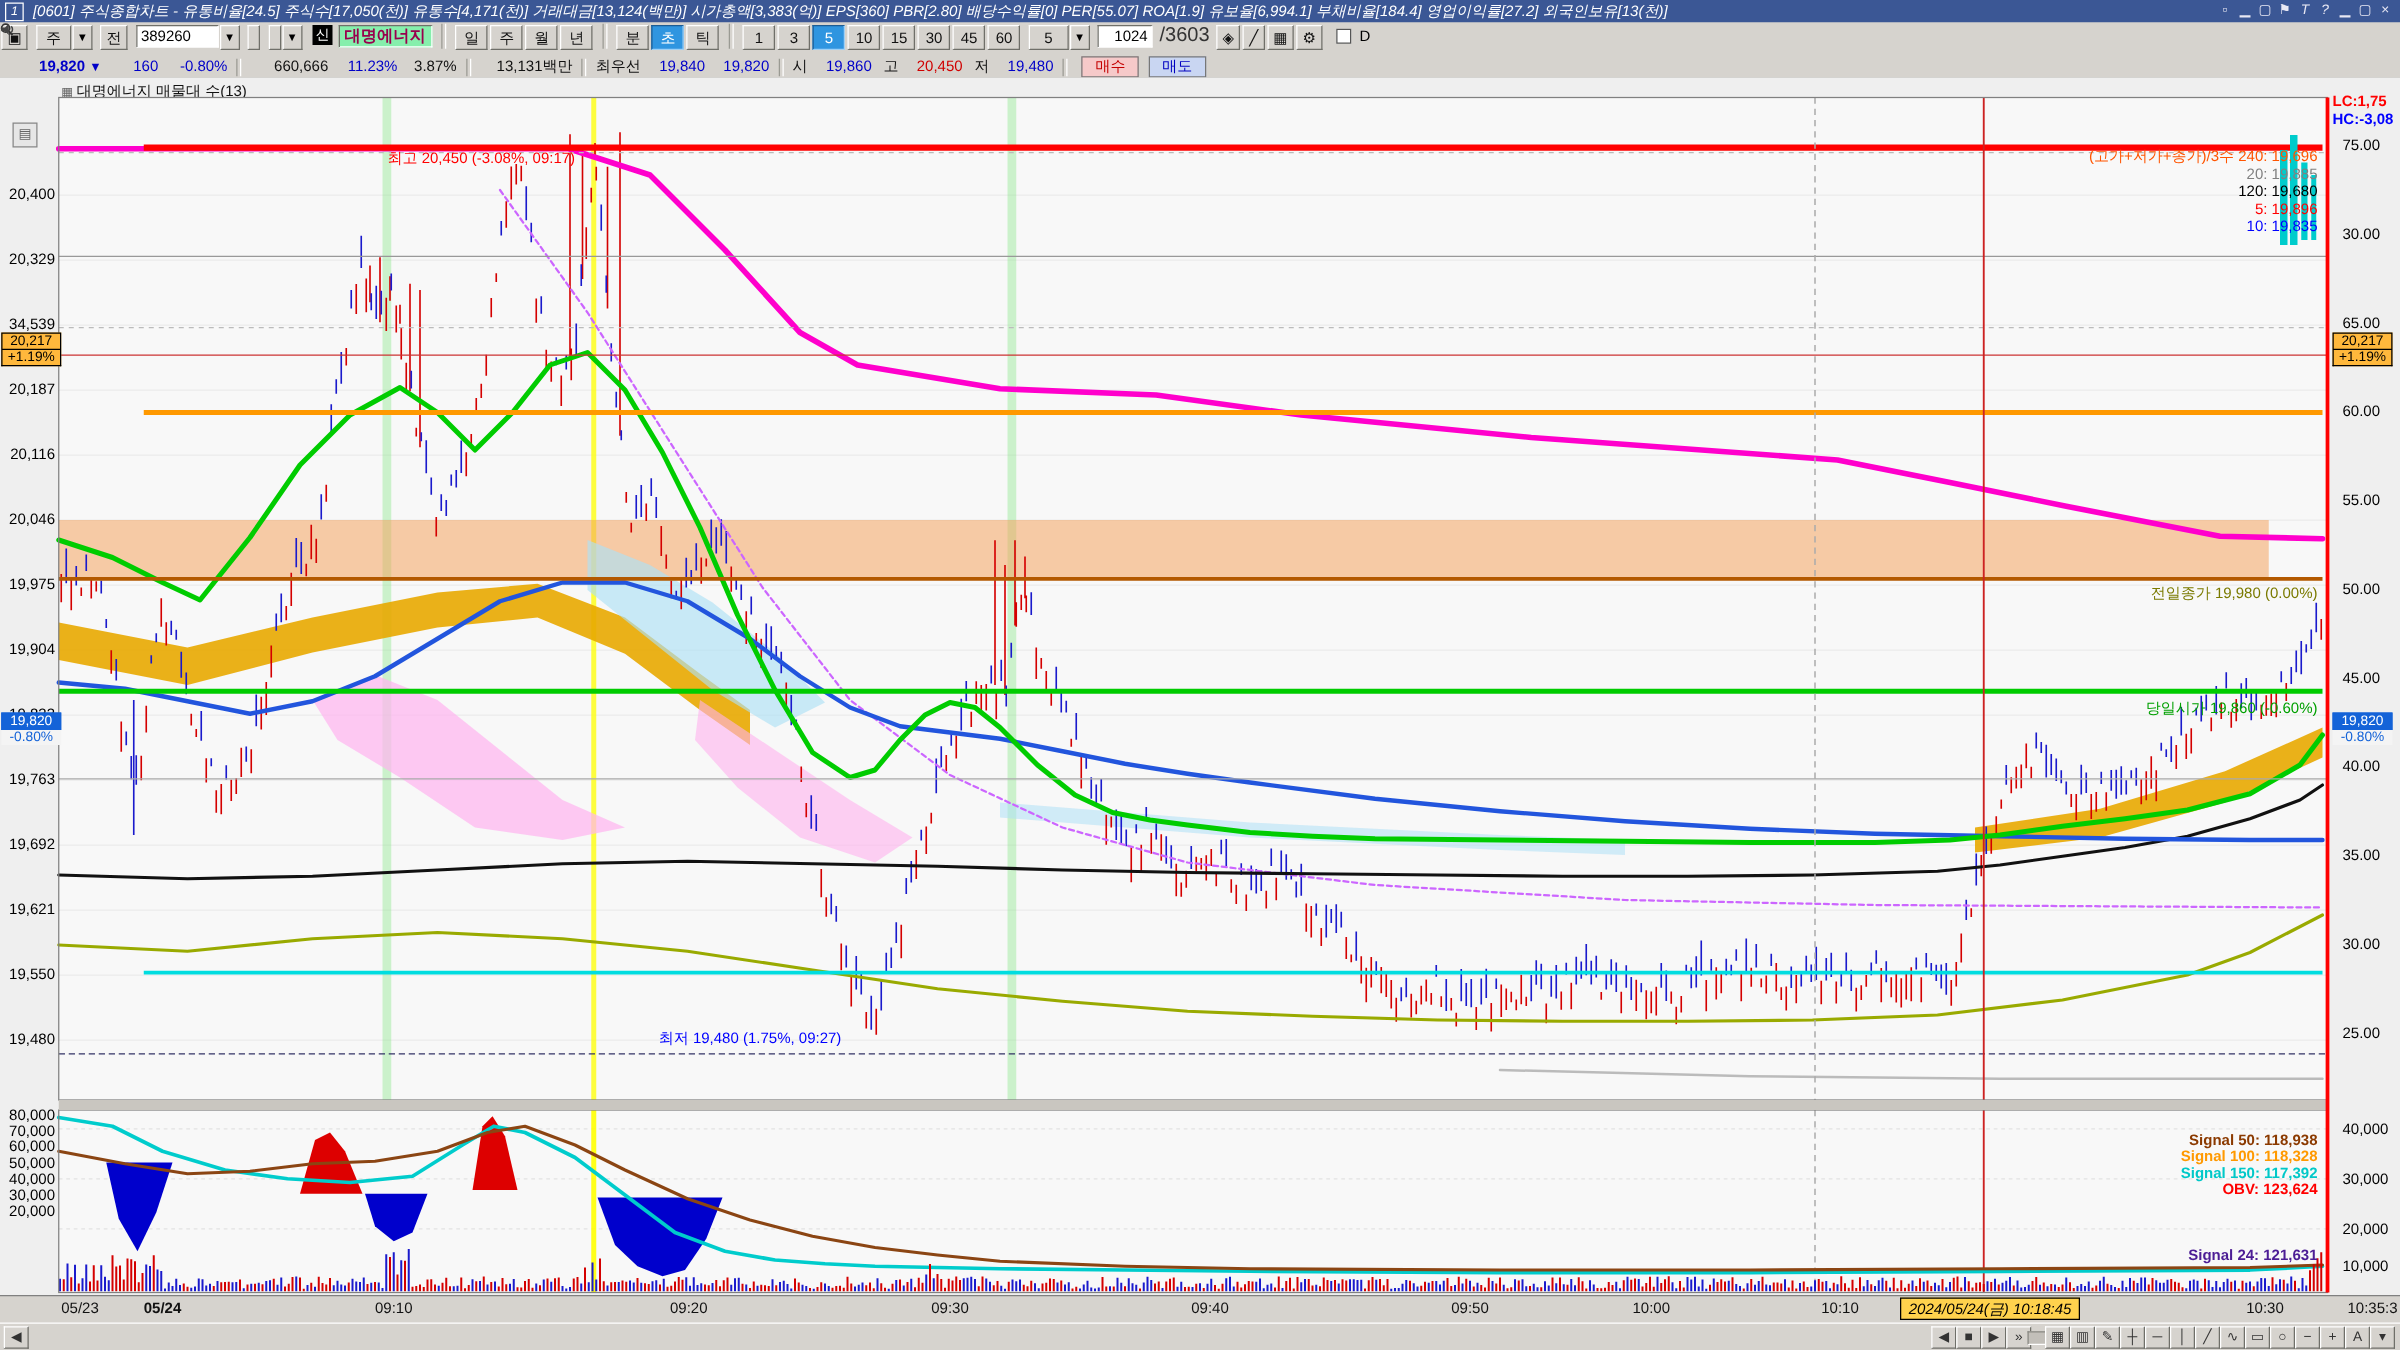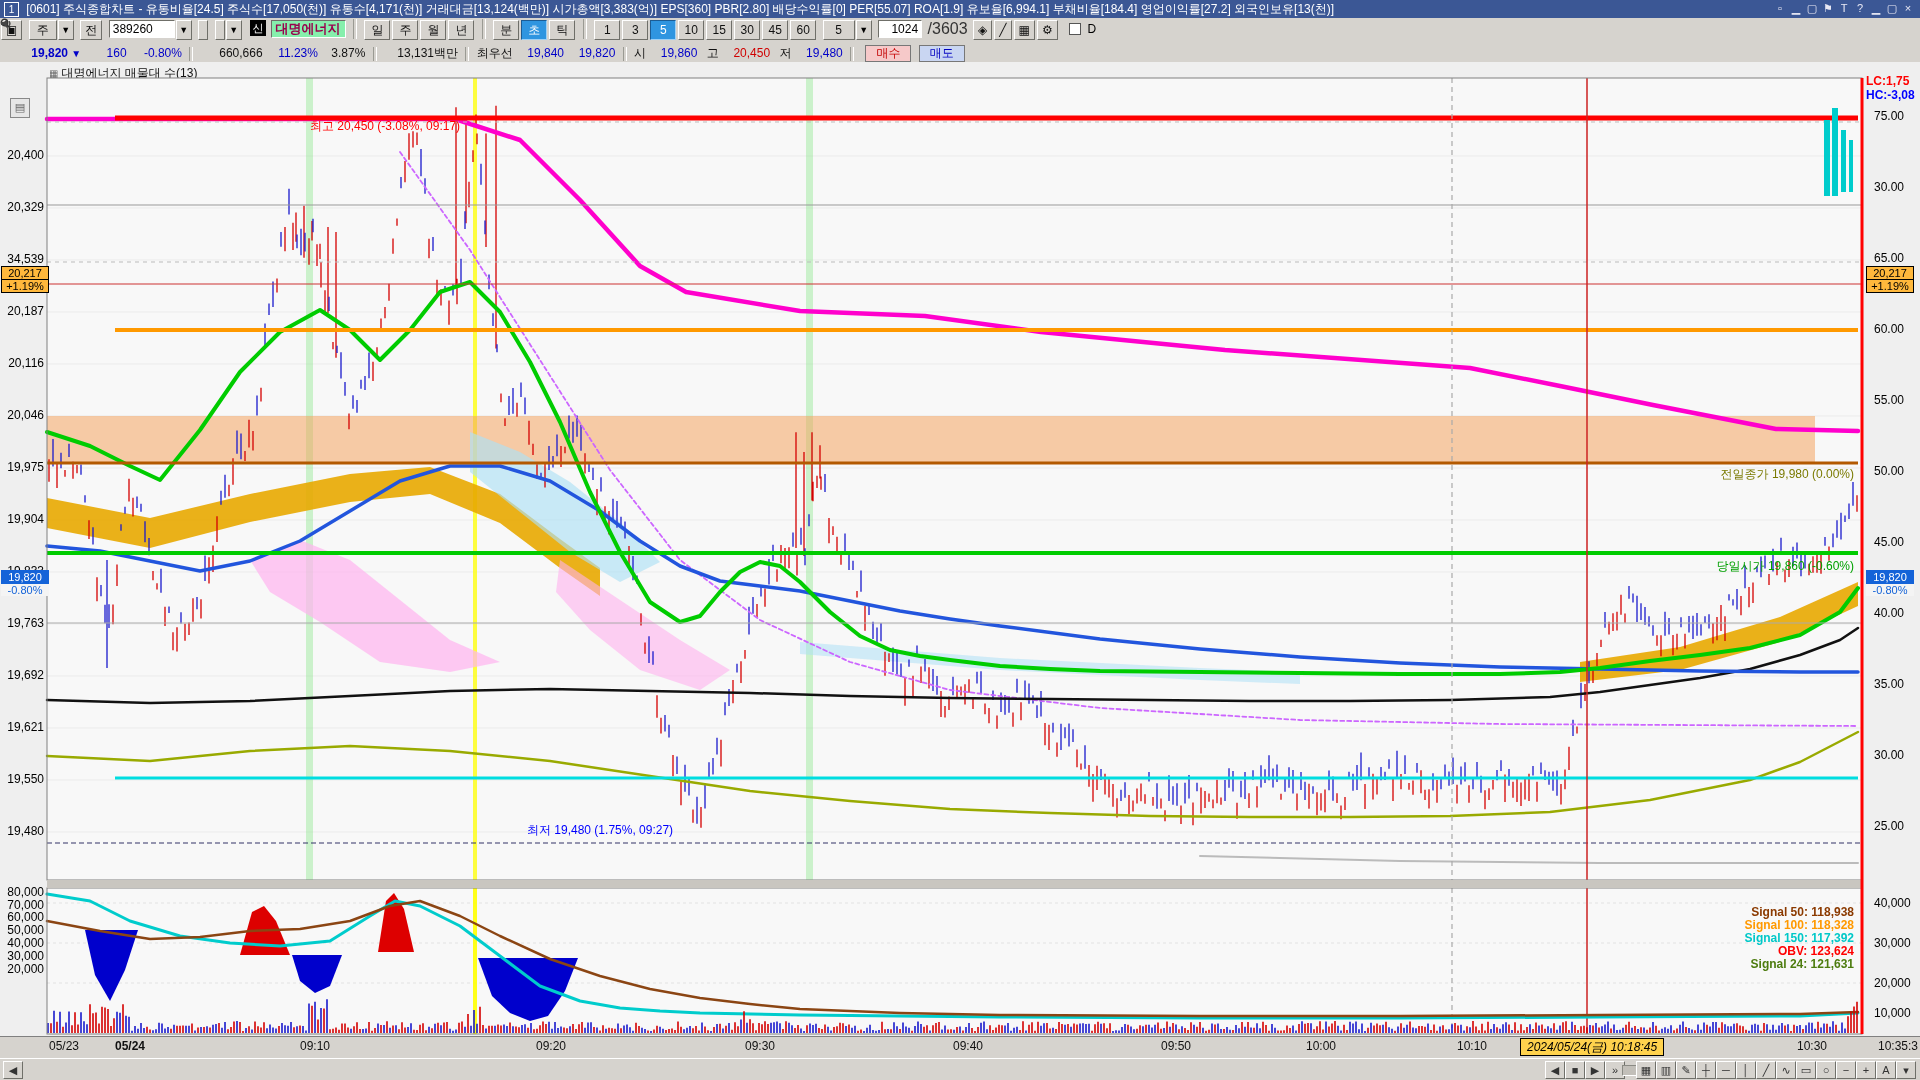--- a/index.html
+++ b/index.html
@@ -1,21 +1,21 @@
 <!DOCTYPE html>
 <html><head>
 <meta charset="utf-8">
 <style>
   html,body{margin:0;padding:0;width:1920px;height:1080px;overflow:hidden;
     font-family:"Liberation Sans","DejaVu Sans",sans-serif;background:#d6d3ce;}
   .abs{position:absolute;}
   #stage{position:absolute;left:0;top:0;width:1920px;height:1080px;}
   
   #titlebar{left:0;top:0;width:1920px;height:18px;background:#3b5795;color:#fff;
-    font-size:12px;line-height:18px;white-space:nowrap;}
+    font-size:12px;line-height:18px;white-space:nowrap;font-style:italic;}
   #winid{display:inline-block;margin:2px 4px 0 4px;width:13px;height:13px;line-height:13px;
     text-align:center;border:1px solid #fff;font-size:10px;vertical-align:top;}
   #titleicons{position:absolute;right:4px;top:0;height:18px;line-height:17px;color:#e8e8f4;font-size:11px;}
   #titleicons span{display:inline-block;width:16px;text-align:center;cursor:pointer;}
   
   #toolbar{left:0;top:18px;width:1920px;height:26px;background:#d6d3ce;border-bottom:1px solid #9a9a93;}
   .tbtn{display:inline-block;height:18px;line-height:18px;padding:0 4px;margin:2px 1px 0 1px;
     background:#d6d3ce;border:1px solid;border-color:#fff #6f6f69 #6f6f69 #fff;font-size:12px;
     vertical-align:top;text-align:center;color:#111;}
   .tbtn.sel{background:#2f95e0;color:#fff;border-color:#1c5c94 #9fd0f5 #9fd0f5 #1c5c94;}
@@ -281,26 +281,33 @@
     <div class="tag" style="left:1866px;top:508px">
       <div class="r1b">19,820</div>
         <div class="r2b">-0.80%</div>
     </div>
 
     <div class="ann" style="left:310px;top:56px;color:#ff0000">최고 20,450 (-3.08%, 09:17)</div>
     <div class="ann" style="left:527px;top:760px;color:#0000ff">최저 19,480 (1.75%, 09:27)</div>
     <div class="ann" style="right:66px;top:404px;color:#7a7a00">전일종가 19,980 (0.00%)</div>
     <div class="ann" style="right:66px;top:496px;color:#00a000">당일시가 19,860 (-0.60%)</div>
 
+    <div id="malegend" class="legend" style="right:66px;top:56px">
+        <span style="color: rgb(255, 85, 0);">(고가+저가+종가)/3수 240: 19,696</span>
+        <span style="color: rgb(128, 128, 128);">20: 19,885</span>
+        <span style="color: rgb(0, 0, 0);">120: 19,680</span>
+        <span style="color: rgb(255, 0, 0);">5: 19,896</span>
+        <span style="color: rgb(0, 0, 255);">10: 19,835</span>
+      </div>
     <div id="indlegend" class="legend" style="right:66px;top:844px">
         <span style="color: rgb(139, 58, 0);">Signal 50: 118,938</span>
         <span style="color: rgb(255, 153, 0);">Signal 100: 118,328</span>
         <span style="color: rgb(0, 200, 200);">Signal 150: 117,392</span>
         <span style="color: rgb(255, 0, 0);">OBV: 123,624</span>
-        <span style="color: #4d7c0f;">Signal 24: 121,631</span>
+        <span style="color: #4c1d95; margin-top: 40px;">Signal 24: 121,631</span>
       </div>
   </div>
 
   <div id="timeaxis" class="abs">
     <div id="curtime">2024/05/24(금) 10:18:45</div>
     <div id="endtime">10:35:3</div>
   <div class="tick" style="left: 49px;">05/23</div>
       <div class="tick" style="left: 115px; font-weight: bold;">05/24</div>
       <div class="tick" style="left: 300px;">09:10</div>
       <div class="tick" style="left: 536px;">09:20</div>

